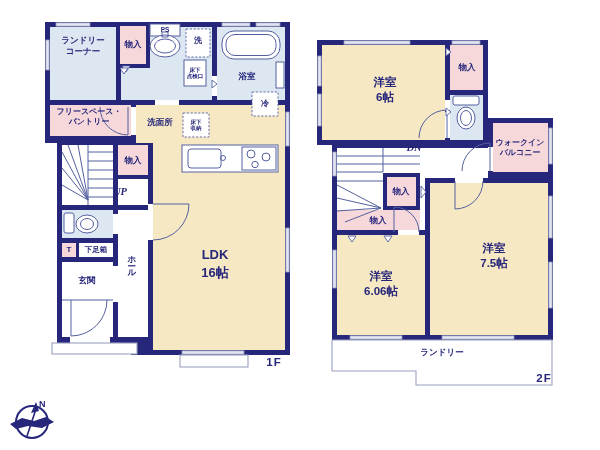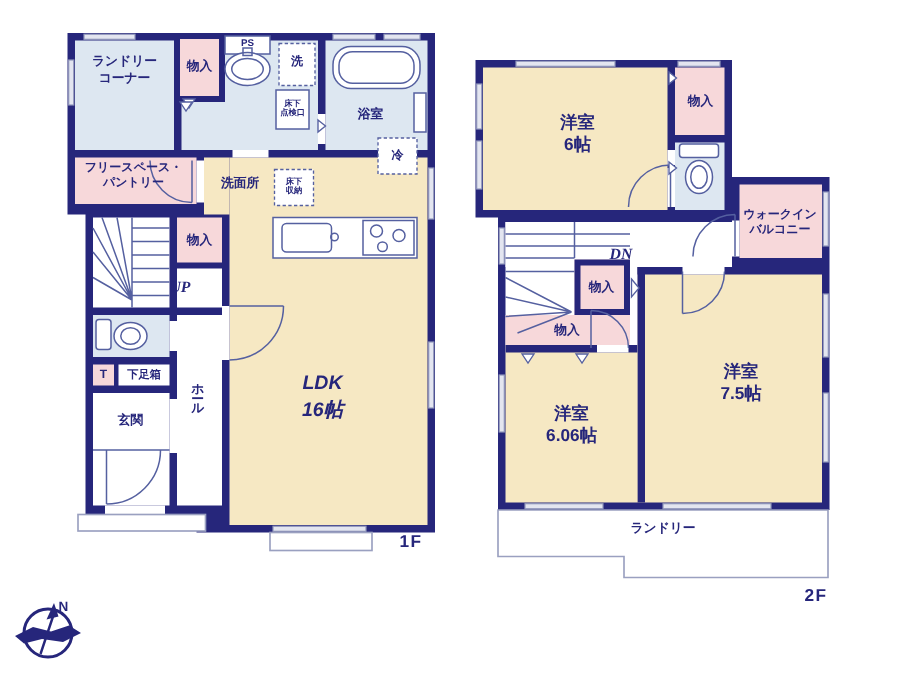--- a/index.html
+++ b/index.html
@@ -9,21 +9,21 @@
   .r{position:absolute;}
   .blue{background:var(--room_blue);}
   .pink{background:var(--room_pink);}
   .cream{background:var(--room_cream);}
   .white{background:#fff;}
   .island{box-sizing:border-box;border:4px solid var(--wall);}
   .lbl{position:absolute;transform:translate(-50%,-50%);color:var(--ink);
        font-weight:bold;text-align:center;white-space:pre-line;line-height:1.25;
        font-size:8.5px;z-index:6;}
   .tiny{font-size:5.5px;line-height:1.15;}
-  .big{font-size:13px;line-height:1.35;font-style:italic;}
+  .big{font-size:13px;line-height:1.35;}
   .mid{font-size:11.5px;line-height:1.3;}
   .vert{writing-mode:vertical-rl;letter-spacing:2px;}
   .updn{font-family:"Liberation Serif","DejaVu Serif",serif;font-style:italic;
         font-size:10.5px;}
   .flab{font-size:11.5px;letter-spacing:1px;}
   .company{position:absolute;left:57px;top:415px;font-size:15px;font-weight:bold;
            color:var(--footer_text);letter-spacing:.5px;z-index:6;}
   svg.overlay{position:absolute;left:0;top:0;z-index:5;pointer-events:none;}
   .fx{stroke:var(--line);fill:none;stroke-width:1;}
   .fxw{stroke:var(--line);fill:#fff;stroke-width:1;}
@@ -191,29 +191,29 @@
   <div class="lbl" style="left:96px;top:250px;font-size:7.5px;">下足箱</div>
   <div class="lbl" style="left:87px;top:280px;">玄関</div>
   <div class="lbl vert" style="left:132px;top:262px;">ホール</div>
   <div class="lbl flab" style="left:274px;top:362px;">1F</div>
 
   <div class="lbl mid" style="left:385px;top:90px;">洋室
 6帖</div>
   <div class="lbl" style="left:467px;top:67px;">物入</div>
   <div class="lbl" style="left:520px;top:148px;font-size:8px;">ウォークイン
 バルコニー</div>
-  <div class="lbl updn" style="left:414px;top:170px;">DN</div>
+  <div class="lbl updn" style="left:414px;top:148px;">DN</div>
   <div class="lbl" style="left:401px;top:191px;">物入</div>
   <div class="lbl" style="left:378px;top:220px;">物入</div>
   <div class="lbl mid" style="left:381px;top:284px;">洋室
 6.06帖</div>
   <div class="lbl mid" style="left:494px;top:256px;">洋室
 7.5帖</div>
   <div class="lbl" style="left:442px;top:352px;">ランドリー</div>
-  <div class="lbl flab" style="left:544px;top:398px;">2F</div>
+  <div class="lbl flab" style="left:544px;top:378px;">2F</div>
 
   <svg class="overlay" width="48" height="50" viewBox="0 0 48 50" style="left:8px;top:396px;">
     <circle cx="24" cy="26" r="16" fill="none" stroke="var(--ink)" stroke-width="2"></circle>
     <polygon points="2,28 14,22 26,25 38,21 46,26 34,32 20,30 8,33" fill="var(--ink)"></polygon>
     <line x1="19" y1="40" x2="28" y2="13" stroke="var(--ink)" stroke-width="1.6"></line>
     <polygon points="28,6 23,17 31,15" fill="var(--ink)"></polygon>
     <text x="31" y="11" font-size="9" font-weight="bold" fill="var(--ink)" font-family="Liberation Sans, DejaVu Sans, sans-serif">N</text>
   </svg>
 
 </div>

